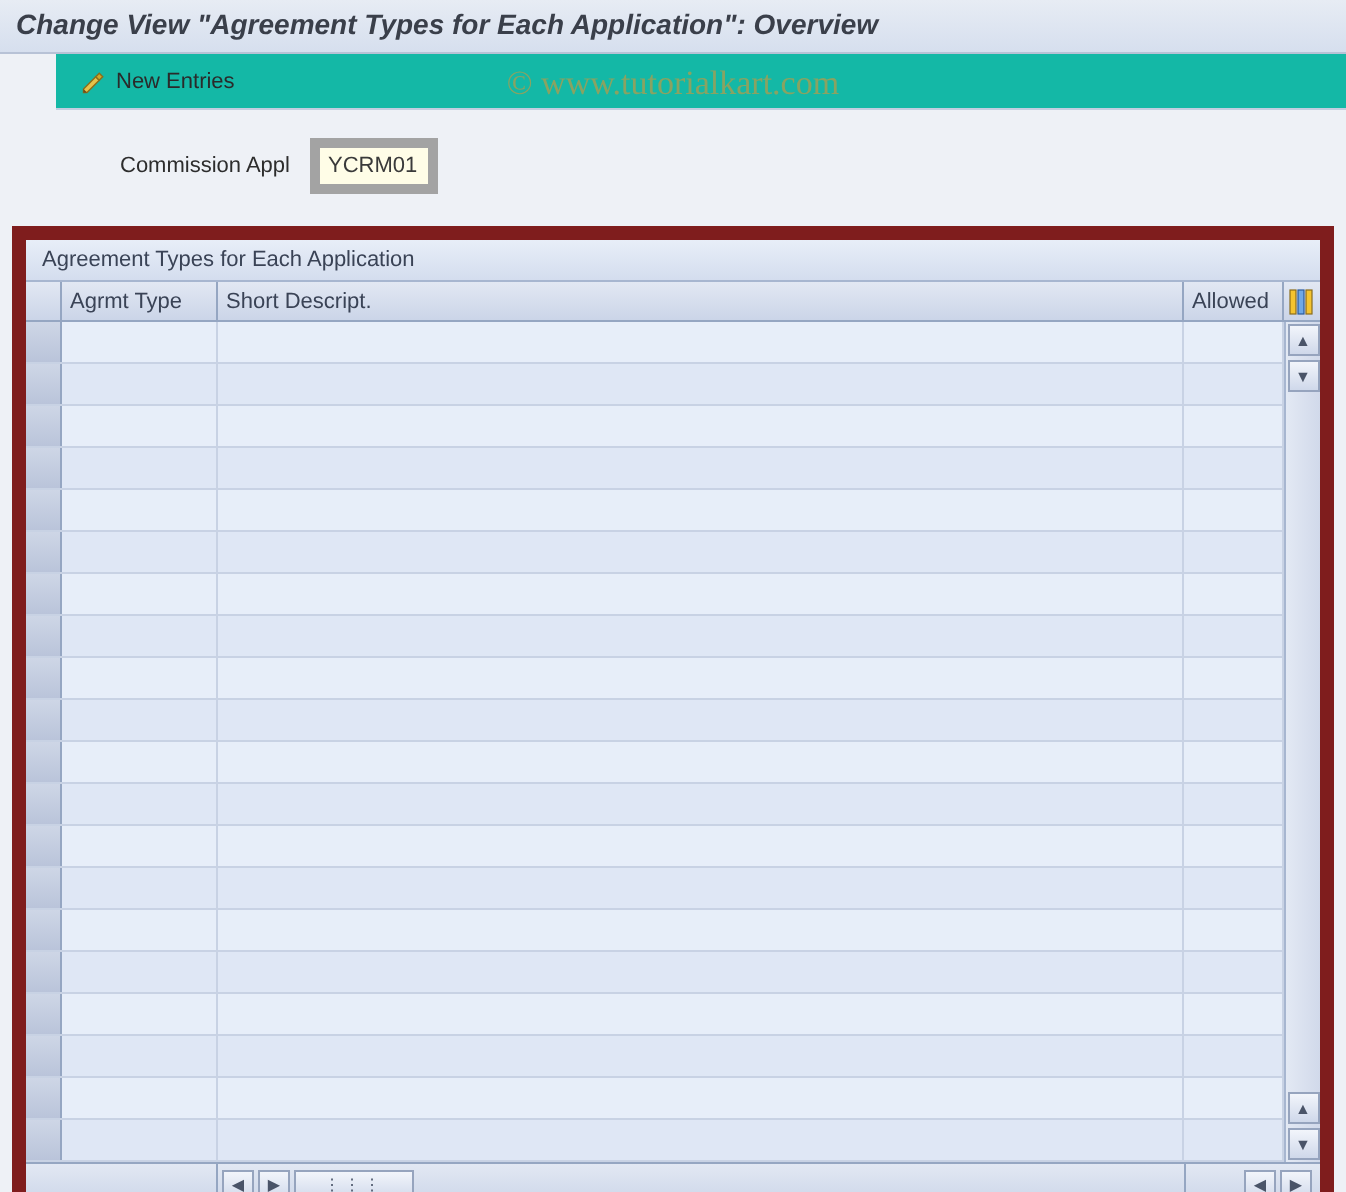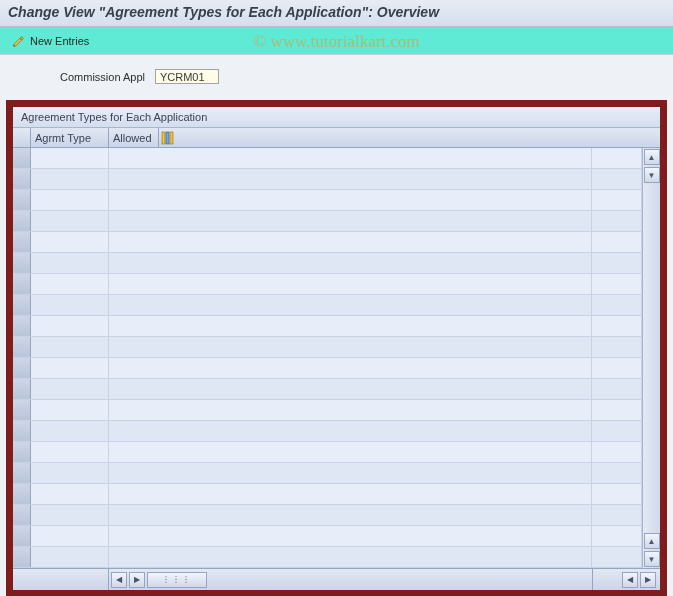--- a/index.html
+++ b/index.html
@@ -16,51 +16,52 @@
     .title-bar {
       background: linear-gradient(#e7ecf4, #d6dfee);
       border-bottom: 1px solid #b7c2d6;
       padding: 4px 8px 6px 8px;
       font-size: 14px;
       font-weight: bold;
       font-style: italic;
       color: #3a3f4a;
     }
     .toolbar {
-      background: #5eead4;
+      background: #14b8a6;
       border-bottom: 1px solid #c3cee0;
       padding: 4px 8px;
       display: flex;
       align-items: center;
       gap: 6px;
       height: 28px;
+      margin-left: 28px;
     }
     .tb-btn {
       display: inline-flex;
       align-items: center;
       gap: 4px;
       padding: 2px 4px;
       cursor: default;
     }
     .icon-pencil {
       width: 14px; height: 14px;
       display: inline-block;
     }
     .form-area {
       padding: 14px 12px 8px 12px;
       display: flex;
       align-items: center;
       gap: 10px;
     }
     .form-label { color: #2d2d2d; margin-left: 48px; }
     .form-input {
-      border: 1px solid #a3a3a3;
+      border: 5px solid #a3a3a3;
       background: #fffde7;
       padding: 1px 4px;
-      height: 15px;
+      height: 28px;
       width: 64px;
       font-family: inherit;
       font-size: 11px;
       color: #3a3a3a;
     }
     .grid-panel {
       margin: 8px 6px 6px 6px;
       border: 7px solid #7f1d1d;
       background: #eaf0f9;
       position: relative;
@@ -213,20 +214,23 @@
 
 <div class="grid-panel">
   <div class="grid-title">
     <span>Agreement Types for Each Application</span>
   </div>
   <div class="grid-header">
     <div class="gh-cell row-sel-col"></div>
     <div class="gh-cell col-agrmt">
       <span>Agrmt Type</span>
     </div>
+    <div class="gh-cell col-desc">
+      <span>Short Descript.</span>
+    </div>
     <div class="gh-cell col-allowed">
       <span>Allowed</span>
     </div>
     <div class="gh-cell col-grip">
       <span class="settings-icon">
         <svg viewBox="0 0 14 14" width="14" height="14">
           <rect x="1" y="1" width="3" height="12" fill="#f4c430" stroke="#8a6d1a" stroke-width="0.6"></rect>
           <rect x="5" y="1" width="3" height="12" fill="#6fa8e6" stroke="#2a5a9a" stroke-width="0.6"></rect>
           <rect x="9" y="1" width="3" height="12" fill="#f4c430" stroke="#8a6d1a" stroke-width="0.6"></rect>
         </svg>

